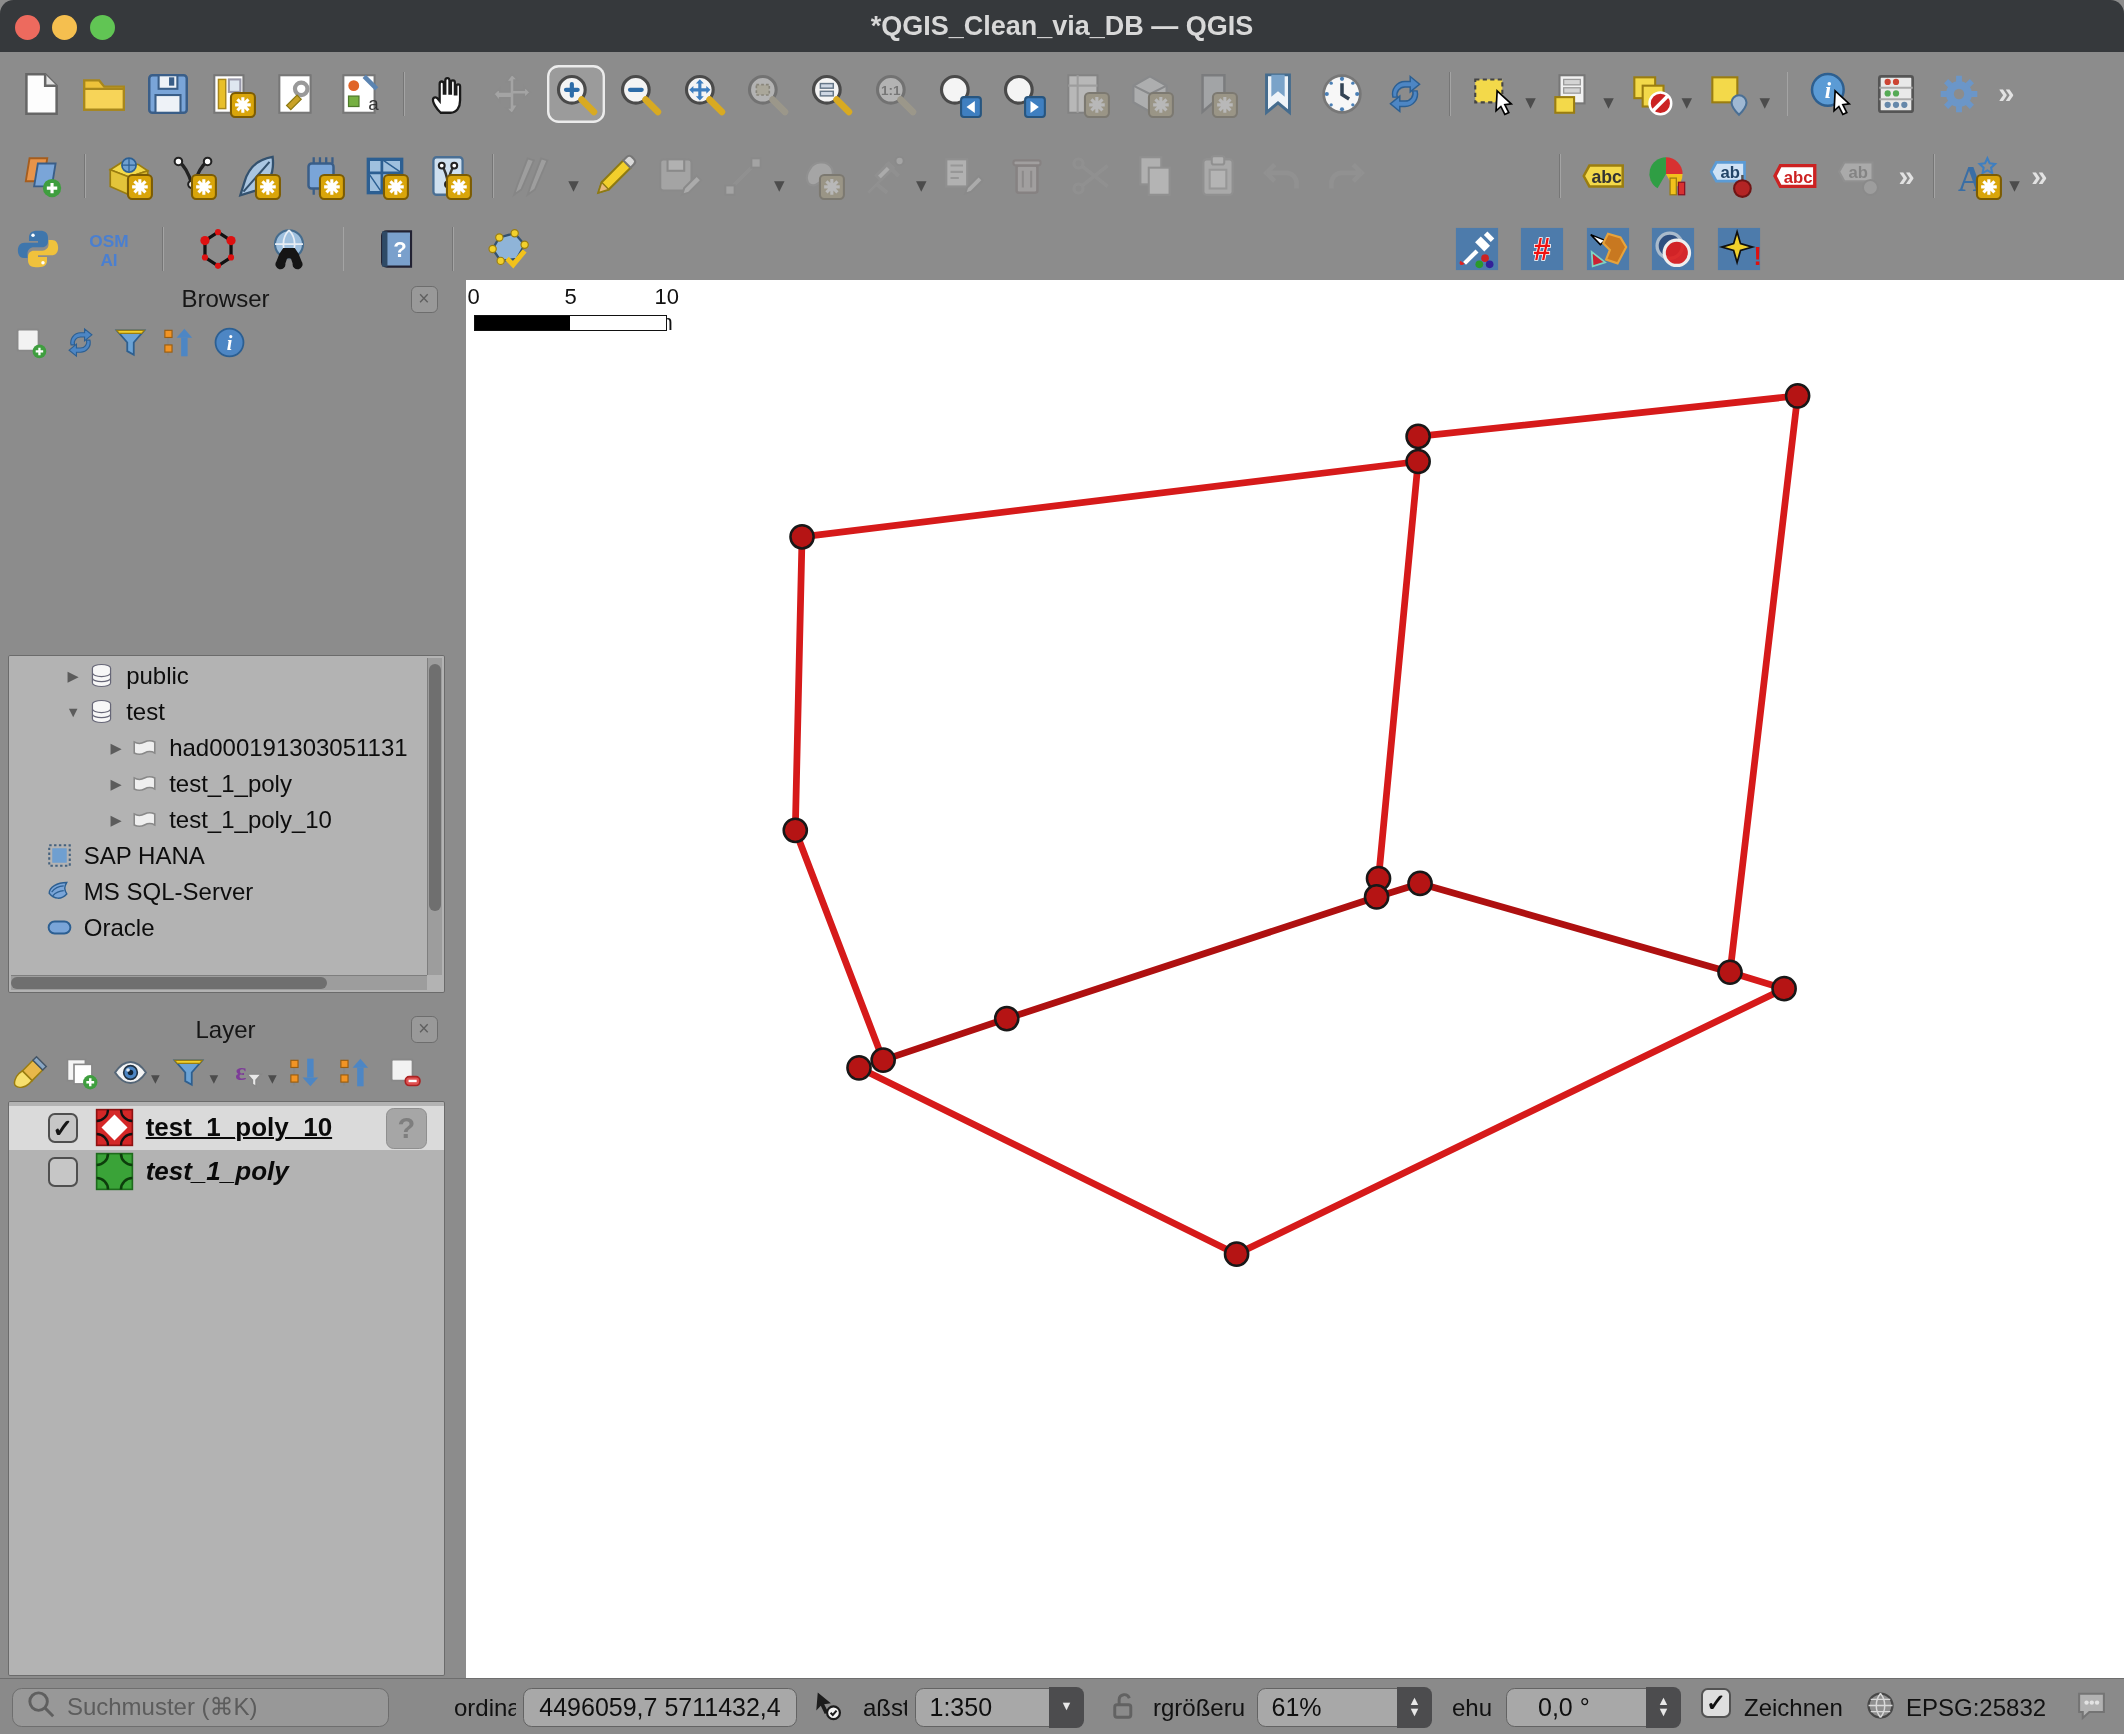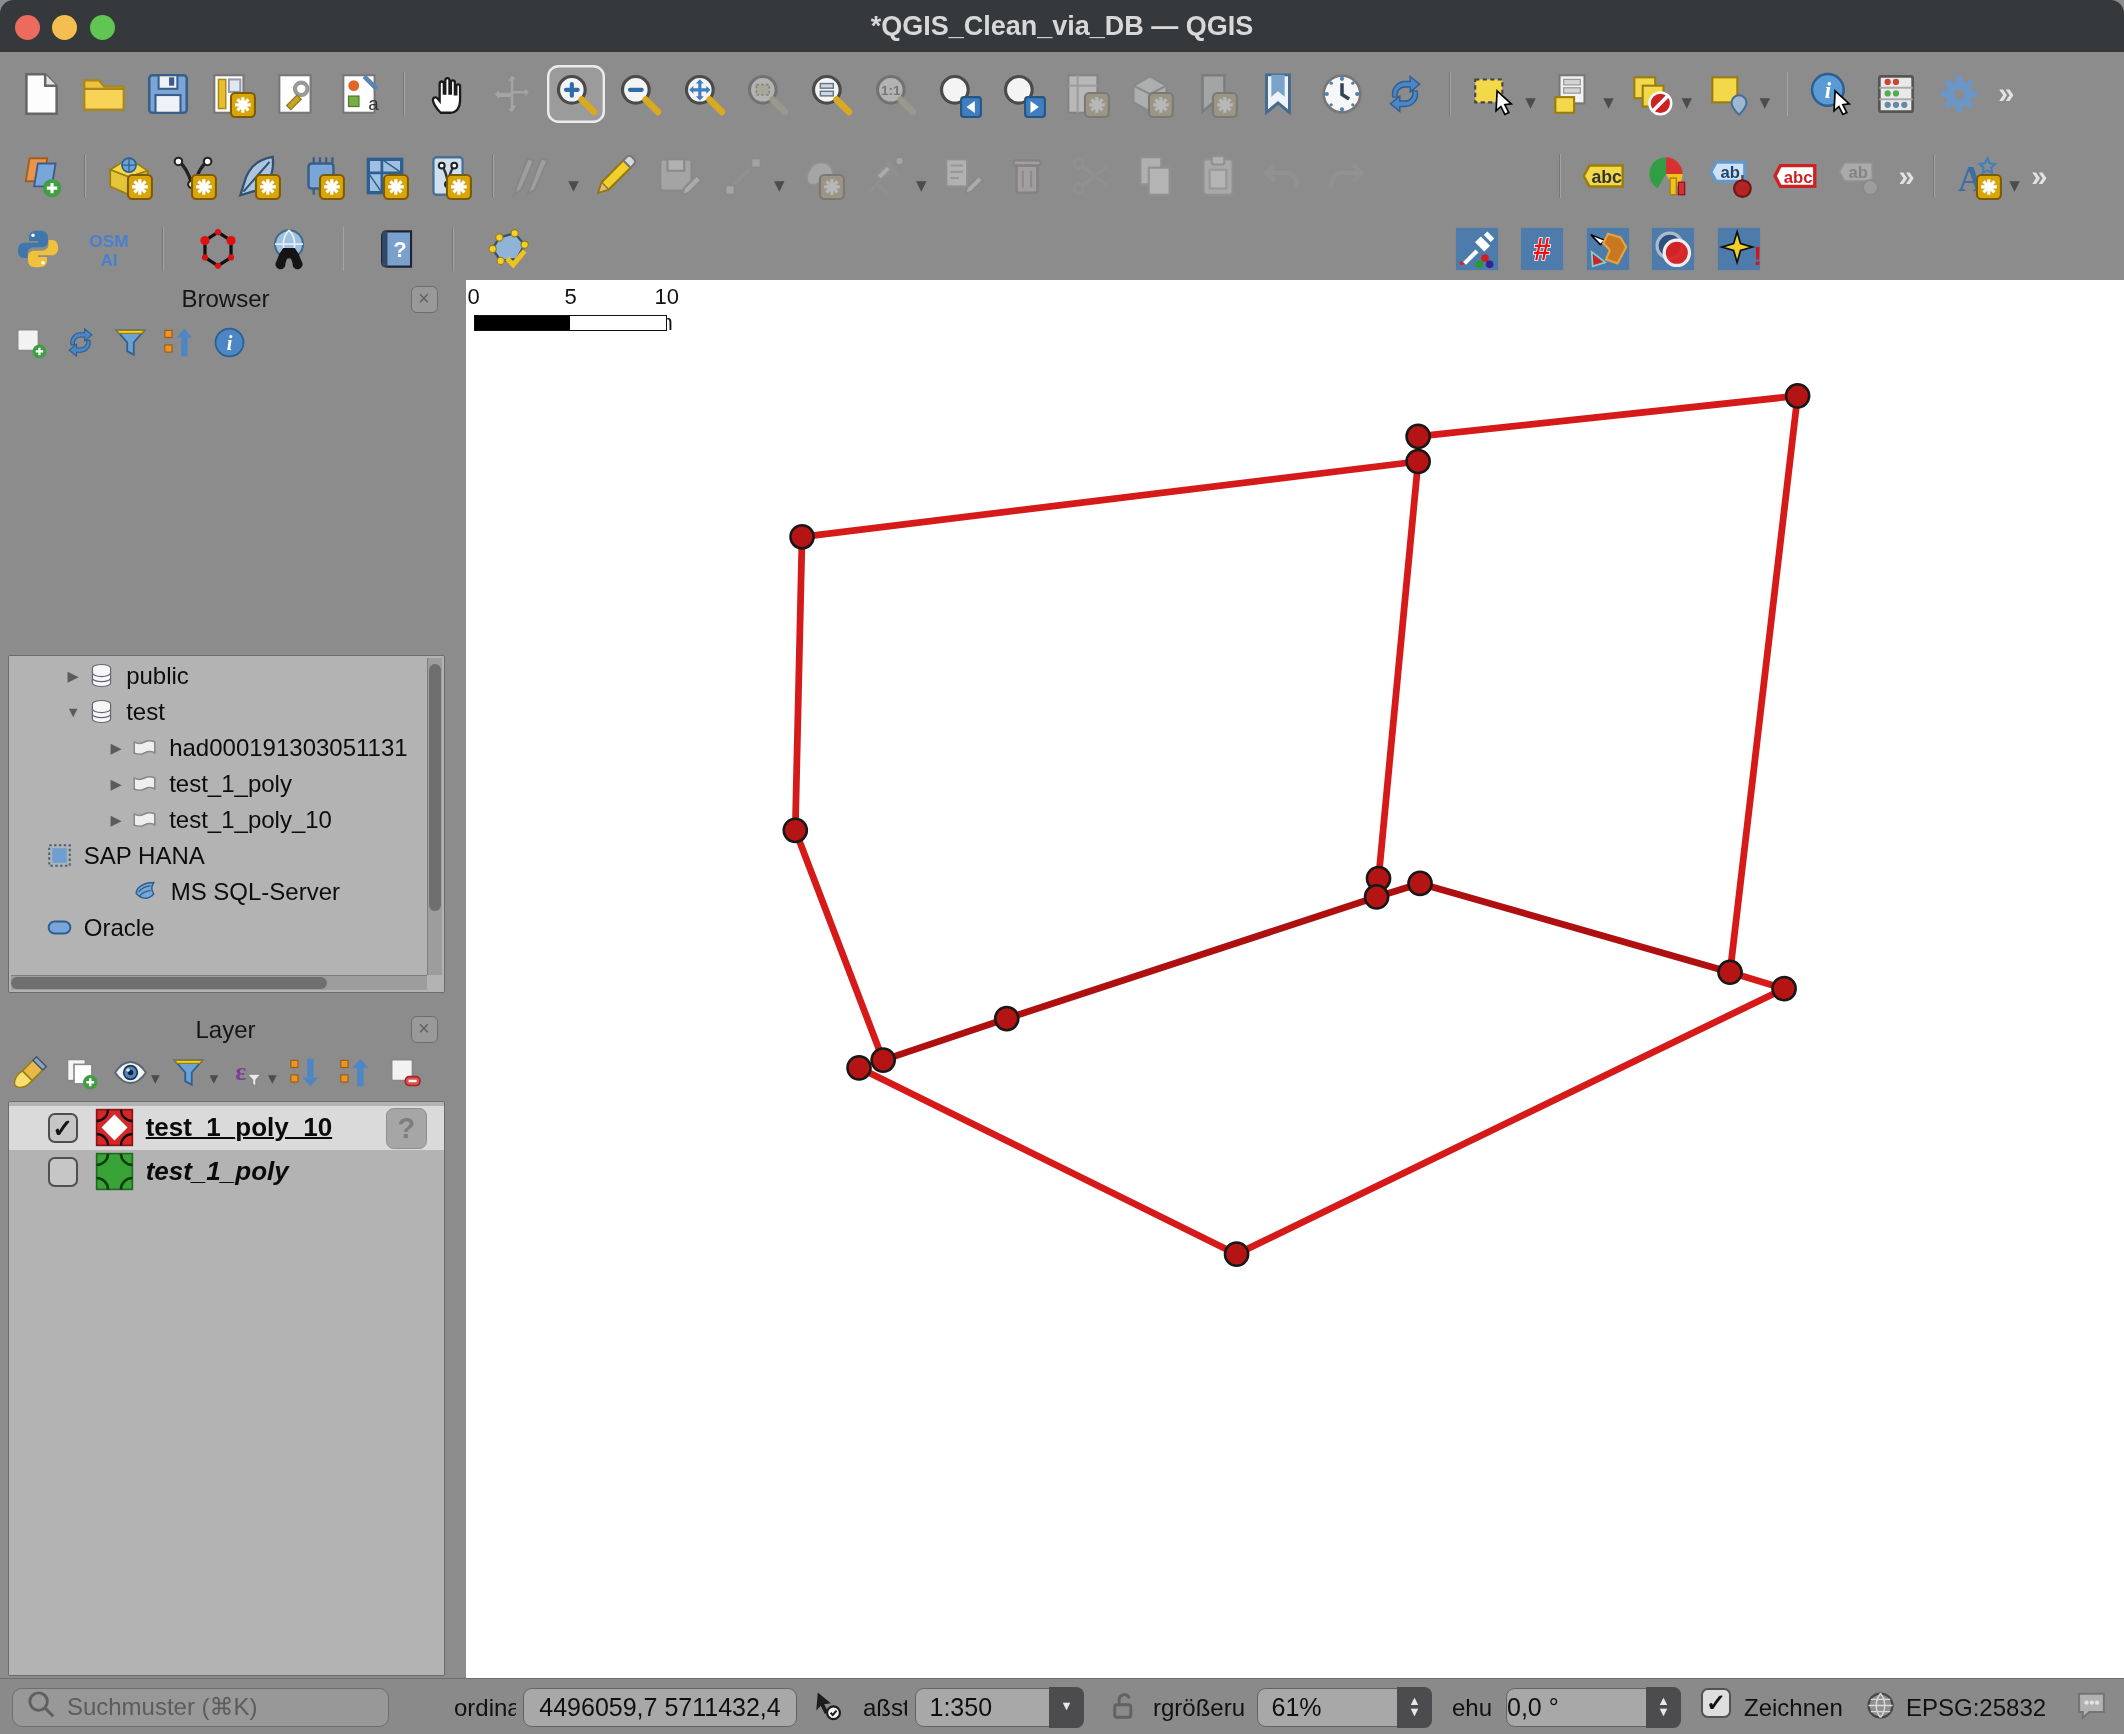--- a/index.html
+++ b/index.html
@@ -747,21 +747,21 @@
           <span>test_1_poly_10</span>
         </div>
         <div class="trow-item" style="padding-left: 9.7px;">
           <span class="expander"></span>
           <span class="ticon"><svg viewBox="0 0 24 24">
               <rect x="6" y="6" width="12" height="12" fill="#6f9fd0"></rect>
               <rect x="3.5" y="3.5" width="17" height="17" fill="none" stroke="#44617e" stroke-width="1.7" stroke-dasharray="2 2"></rect>
             </svg></span>
           <span>SAP HANA</span>
         </div>
-        <div class="trow-item" style="padding-left: 9.7px; justify-content: center;">
+        <div class="trow-item" style="padding-left: 9.7px;">
           <span class="expander"></span>
           <span class="ticon"><svg viewBox="0 0 24 24">
               <path d="M3.5 13.5c0-5 6.5-9 14.5-9-2.2 3.8-2.2 6 0 9.5-4.5 5-10.5 4.5-14.5-.5z" fill="#7aa5d8" stroke="#2c5f92" stroke-width="1.2"></path>
               <path d="M5.5 12.5c2.2-3 6-5 10-5.2M6.5 15.5c2-2.2 5-4 9-4.2" stroke="#2c5f92" fill="none"></path>
             </svg></span>
           <span>MS SQL-Server</span>
         </div>
         <div class="trow-item" style="padding-left: 9.7px;">
           <span class="expander"></span>
           <span class="ticon"><svg viewBox="0 0 24 24">
@@ -941,21 +941,21 @@
       </svg></span>
   <div class="slabel" style="left:1153px;width:97px">rgrößeru</div>
   <div class="sfield" style="left:1257px;width:174px;justify-content:flex-start;padding-left:13.5px">
     <span>61%</span>
     <span class="cap">
         <span class="u">▲</span>
         <span class="d">▼</span>
       </span>
   </div>
   <div class="slabel" style="left:1452px;width:42px">ehu</div>
-  <div class="sfield" style="left:1506px;width:174px;justify-content:flex-start;padding-left:0">
+  <div class="sfield" style="left:1506px;width:174px;justify-content:flex-start;padding-left:31px">
     <span>0,0 °</span>
     <span class="cap">
         <span class="u">▲</span>
         <span class="d">▼</span>
       </span>
   </div>
   <div class="zcheck" style="left:1701px">✓</div>
   <div class="slabel" style="left:1744px">Zeichnen</div>
   <span class="sicon" style="left:1863px"><svg viewBox="0 0 24 24">
         <circle cx="12" cy="12" r="8.2" fill="#8f8f8f" stroke="#474747" stroke-width="1.6"></circle>

